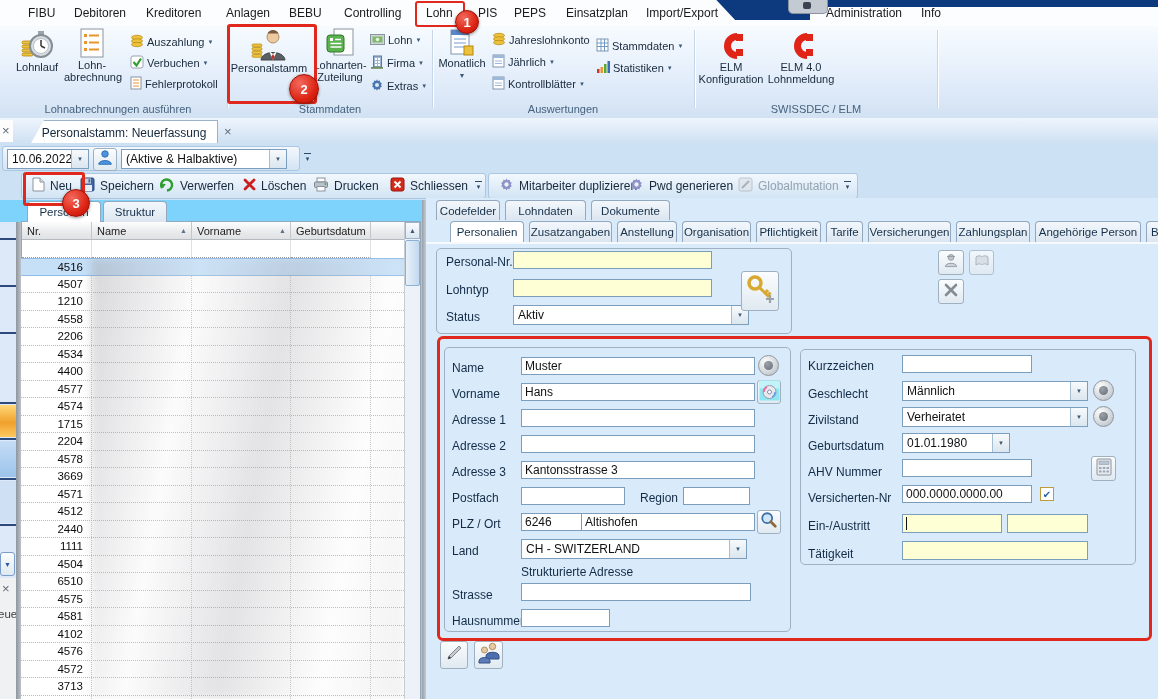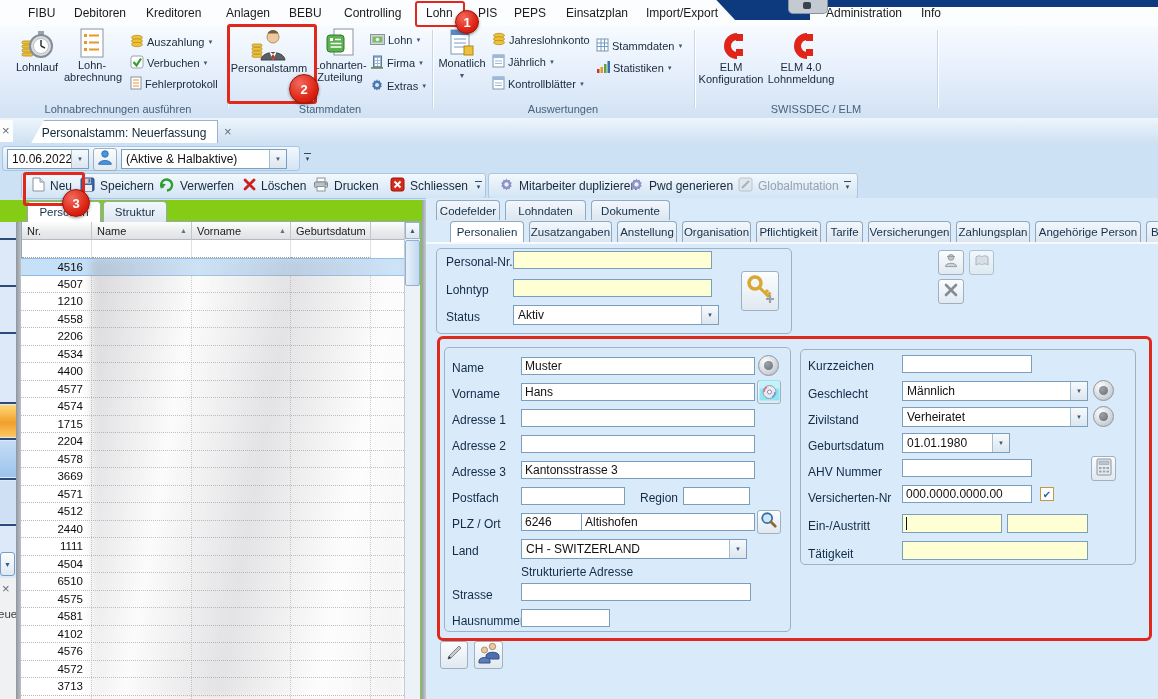--- a/index.html
+++ b/index.html
@@ -1,16 +1,16 @@
 <!DOCTYPE html>
 <html><head>
 <meta charset="utf-8">
 <style>
   html,body{margin:0;padding:0;background:#9aa4ae;}
-  .screen{position:relative;width:1158px;height:699px;overflow:hidden;background:#84cc16;
+  .screen{position:relative;width:1158px;height:699px;overflow:hidden;background:#7dd3fc;
           font-family:"Liberation Sans",sans-serif;-webkit-font-smoothing:antialiased;cursor:default;}
   .abs{position:absolute;}
   
   .menubar{position:absolute;left:0;top:0;width:1158px;height:26px;background:#fcfdff;border-bottom:1px solid #dde4ec;}
   .mi{position:absolute;top:6px;font-size:12px;color:#1b1b1b;white-space:nowrap;}
   .navy-strip{position:absolute;background:#0d3a7e;}
   .navy-slant{position:absolute;left:706px;top:0;width:104px;height:20px;background:#0d3a7e;
               clip-path:polygon(10% 0,100% 0,100% 100%,28% 100%);}
   .mini-tab{position:absolute;left:788px;top:0;width:38px;height:13px;background:#c4cad2;border:1px solid #8a92a0;border-top:none;border-radius:0 0 5px 5px;}
   .mini-tab i{position:absolute;left:14px;top:2px;width:8px;height:7px;background:#3a4250;border-radius:2px;}
@@ -625,21 +625,21 @@
         <span>B</span>
       </div>
     <div class="innerline"></div>
 
     <div class="fieldset" style="left:10px;top:50px;width:354px;height:84px"></div>
     <span class="lbl" style="left:20px;top:57px">Personal-Nr.</span>
     <input class="inp yel" style="left: 87px; top: 53px; width: 199px;" value="">
     <span class="lbl" style="left:20px;top:85px">Lohntyp</span>
     <input class="inp yel" style="left: 87px; top: 81px; width: 199px;" value="">
     <span class="lbl" style="left:20px;top:112px">Status</span>
-    <div class="combo" style="left:87px;top:107px;width:206px">
+    <div class="combo" style="left:87px;top:107px;width:236px">
       <span class="ct">Aktiv</span>
       <span class="ca">▼</span>
     </div>
     <div class="sqbtn" style="left:315px;top:73px;width:38px;height:40px">
       <span><svg width="28" height="30" viewBox="0 0 28 30">
             <circle cx="9" cy="9" r="6" fill="none" stroke="#d8a830" stroke-width="3.5"></circle>
             <path d="M13.5 13.5 L23 23 M19 19l3-3M21.5 21.5l3-3" stroke="#d8a830" stroke-width="3" fill="none"></path>
             <path d="M20 25h8M24 21v8" stroke="#9aa2aa" stroke-width="2.2"></path>
           </svg></span>
     </div>

